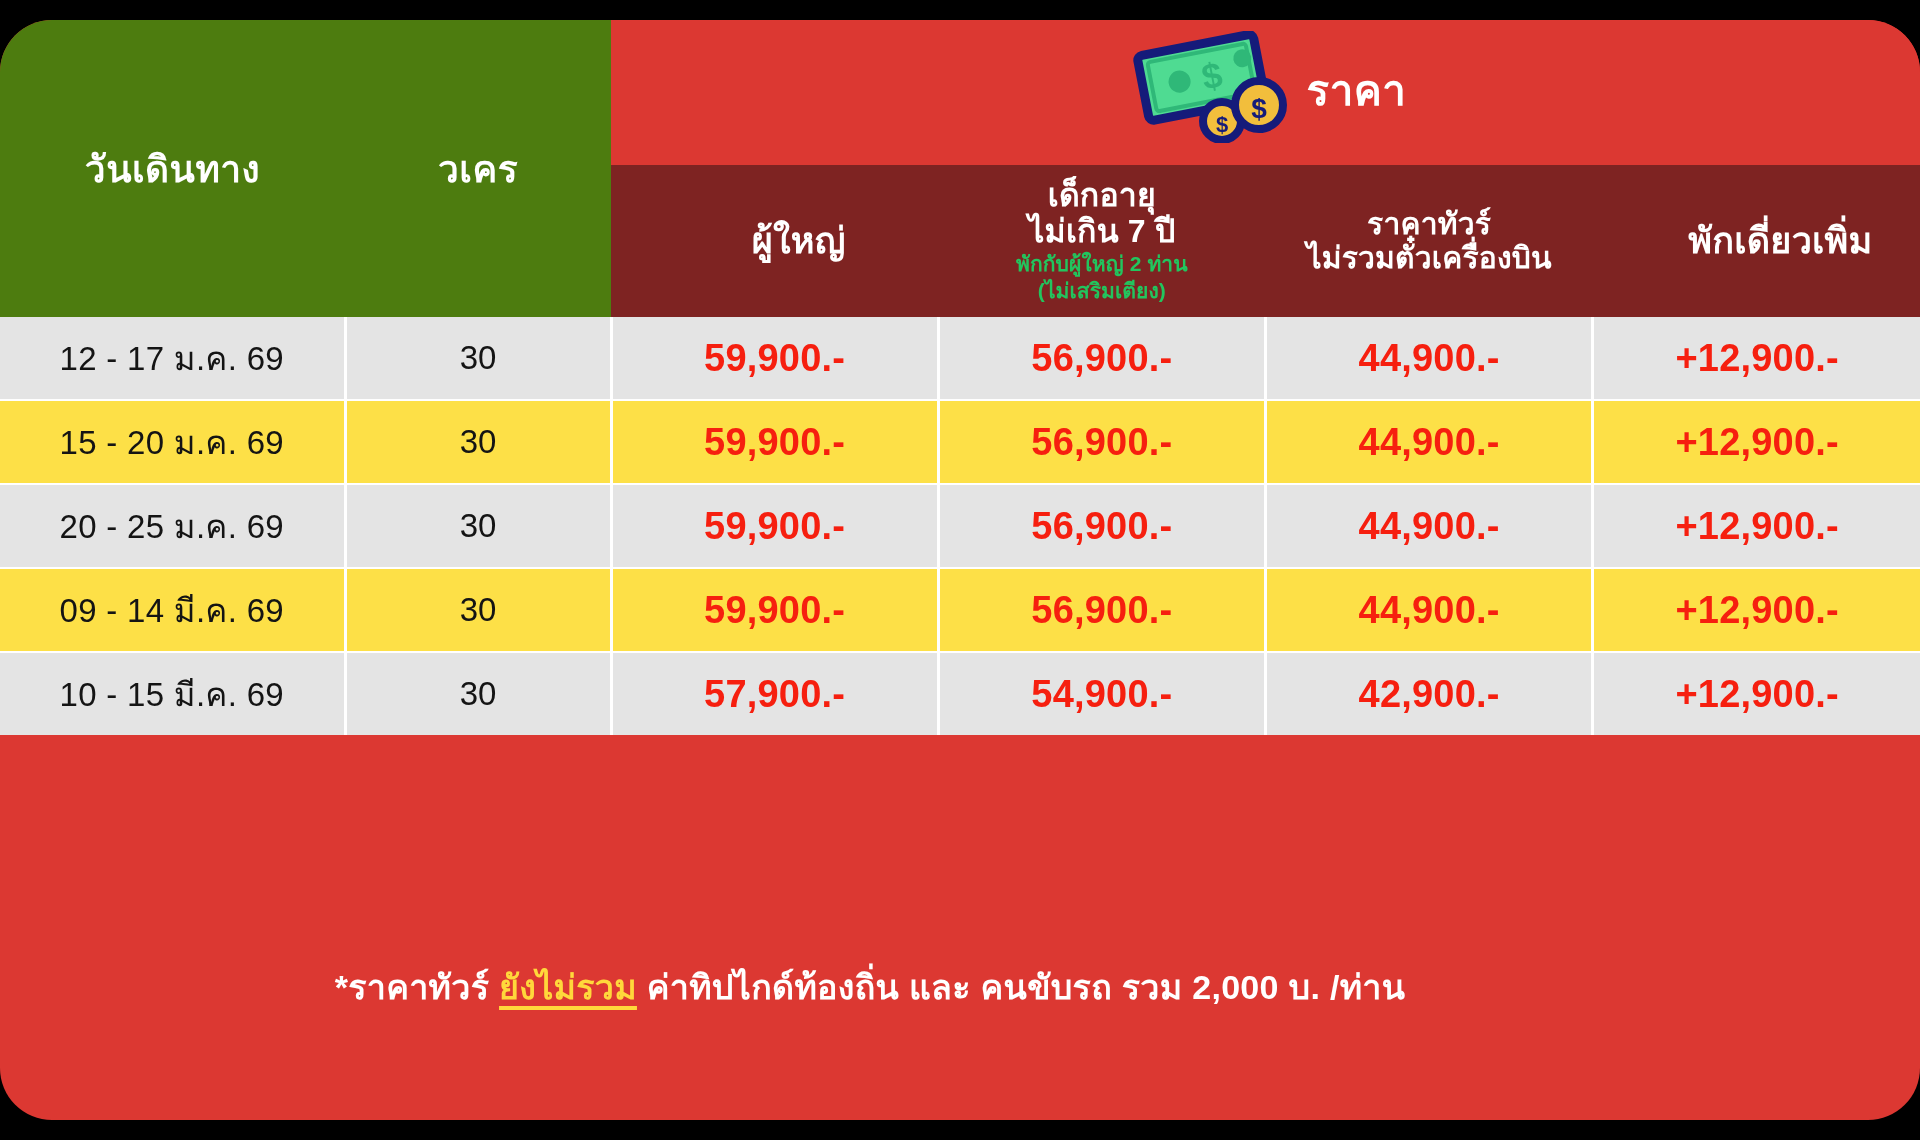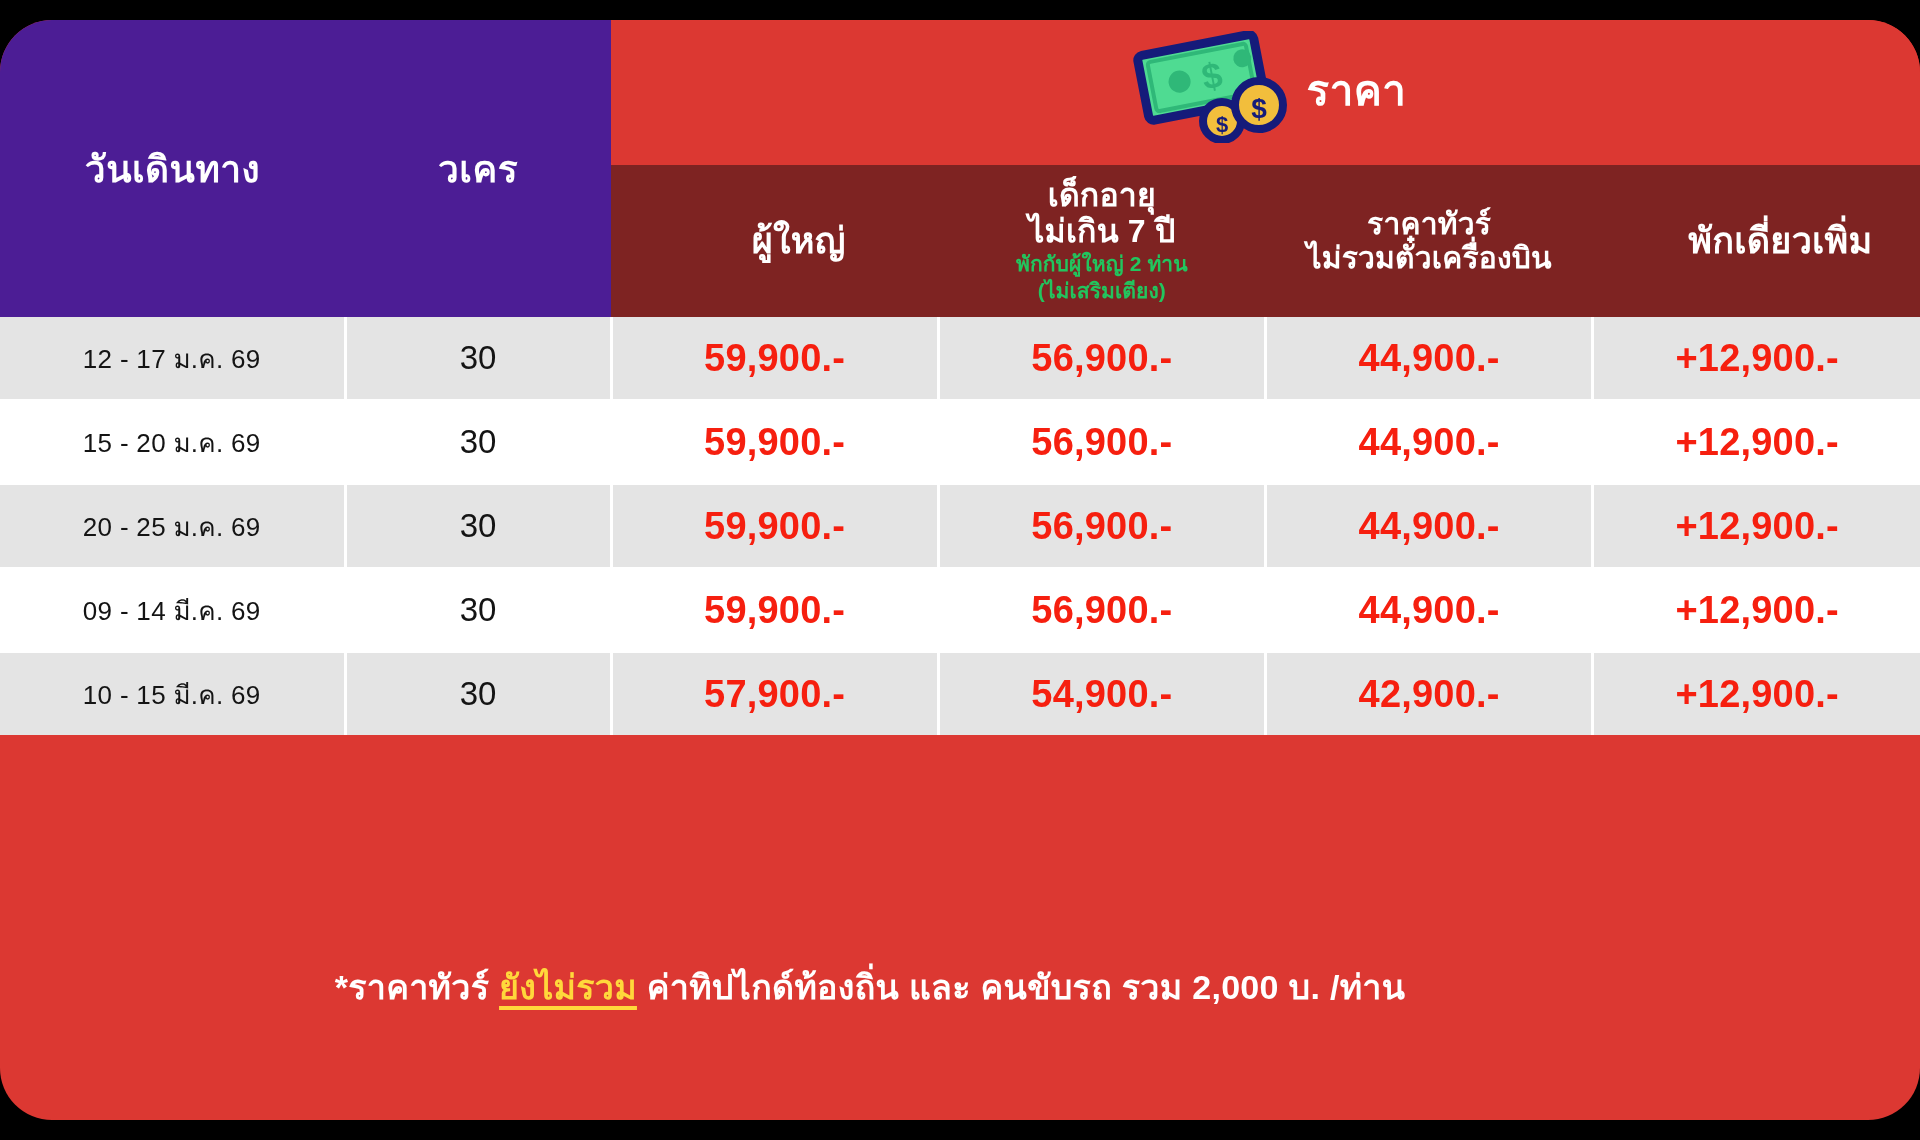--- a/index.html
+++ b/index.html
@@ -39,21 +39,21 @@
   #price-table td, #price-table th {
     padding: 0;
     margin: 0;
     border: 0;
     text-align: center;
     vertical-align: middle;
   }
 
   
   .hdr-main {
-    background: #4c1d95;
+    background: #4d7c0f;
     color: #ffffff;
     font-weight: bold;
     border-right: 3px solid #ffffff;
   }
   .hdr-main.last { border-right: 0; }
 
   .hdr-date, .hdr-qty {
     font-size: 37px;
     height: 297px;
     letter-spacing: 0.5px;
@@ -115,32 +115,32 @@
     font-size: 21px;
     font-weight: bold;
     color: #22c55e;
     line-height: 1.18;
     margin-top: 2px;
     letter-spacing: 0.1px;
   }
 
   
   .row-odd  td { background: #E4E4E4; }
-  .row-even td { background: #ffffff; }
+  .row-even td { background: #fde047; }
 
   #price-table tbody td {
     height: 82px;
     border-right: 3px solid #ffffff;
     border-bottom: 2px solid #ffffff;
   }
   #price-table tbody td.last { border-right: 0; }
   #price-table tbody tr:last-child td { border-bottom: 0; }
 
   .cell-date {
-    font-size: 26px;
+    font-size: 33px;
     color: #141414;
     letter-spacing: 0.3px;
   }
   .cell-qty {
     font-size: 33px;
     color: #141414;
   }
   .cell-price {
     font-size: 38px;
     font-weight: bold;

